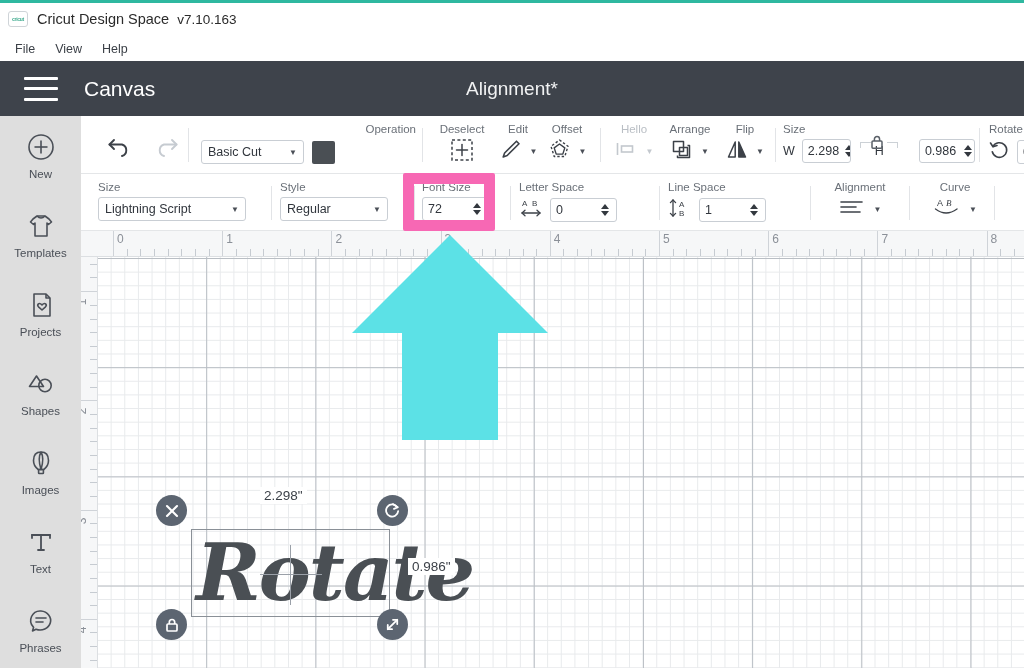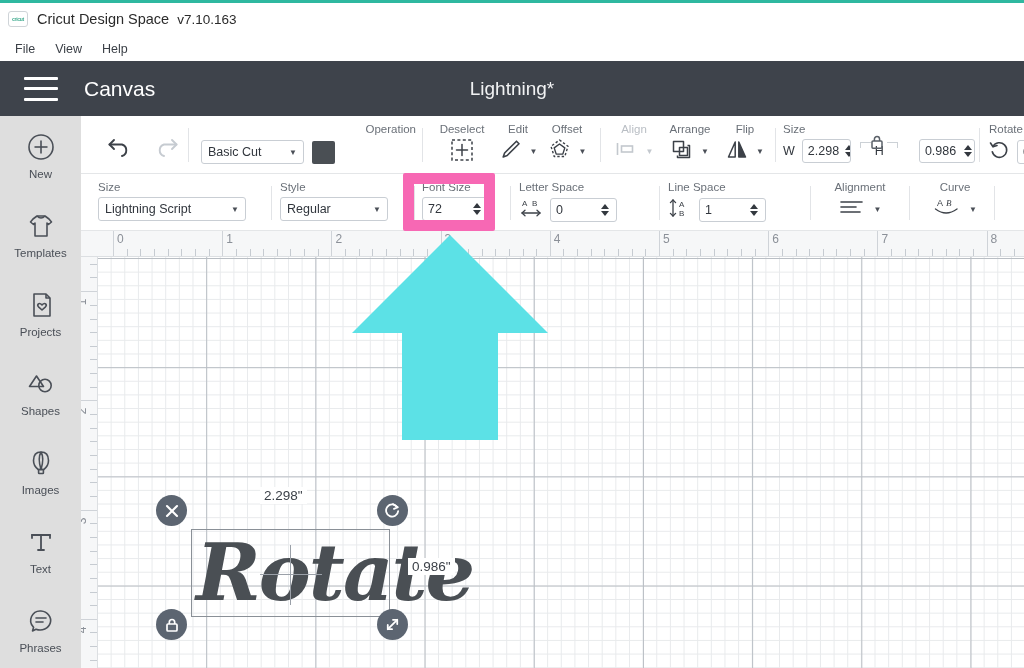--- a/index.html
+++ b/index.html
@@ -136,21 +136,21 @@
     <div class="mi">Help</div>
   </div>
 
   <div class="header">
     <div class="hamburger">
       <span></span>
         <span></span>
         <span></span>
     </div>
     <div class="canvas-label">Canvas</div>
-    <div class="doc-title">Lightning*</div>
+    <div class="doc-title">Alignment*</div>
   </div>
 
   <div class="sidebar">
     <div class="side-item">
       <span>
         <svg width="30" height="30" viewBox="0 0 30 30" fill="none" stroke="#4a4f57" stroke-width="1.6">
           <circle cx="15" cy="15" r="12"></circle>
             <line x1="15" y1="8.5" x2="15" y2="21.5"></line>
             <line x1="8.5" y1="15" x2="21.5" y2="15"></line>
         </svg>
@@ -284,21 +284,21 @@
             <path d="M11.5 2 L20 8.3 L16.8 18.5 L6.2 18.5 L3 8.3 Z" stroke-dasharray="2.4 2"></path>
             <path d="M11.5 6 L16.8 9.9 L14.8 16.1 L8.2 16.1 L6.2 9.9 Z"></path>
           </svg>
         </span>
         <span class="caret">▼</span>
       </div>
     </div>
     <div class="vsep" style="left:519px;"></div>
 
     <div class="grp" style="left:528px;width:50px;">
-      <div class="grp-title dim">Align</div>
+      <div class="grp-title dim">Hello</div>
       <div class="grp-body" style="margin-top:5px;gap:2px;">
         <span>
           <svg width="23" height="18" viewBox="0 0 23 18" fill="none" stroke="#c3c8ce" stroke-width="1.6">
             <line x1="2.5" y1="3" x2="2.5" y2="15"></line>
               <rect x="6.5" y="6" width="11" height="6"></rect>
           </svg>
         </span>
         <span class="caret" style="color:#c3c8ce;">▼</span>
       </div>
     </div>

